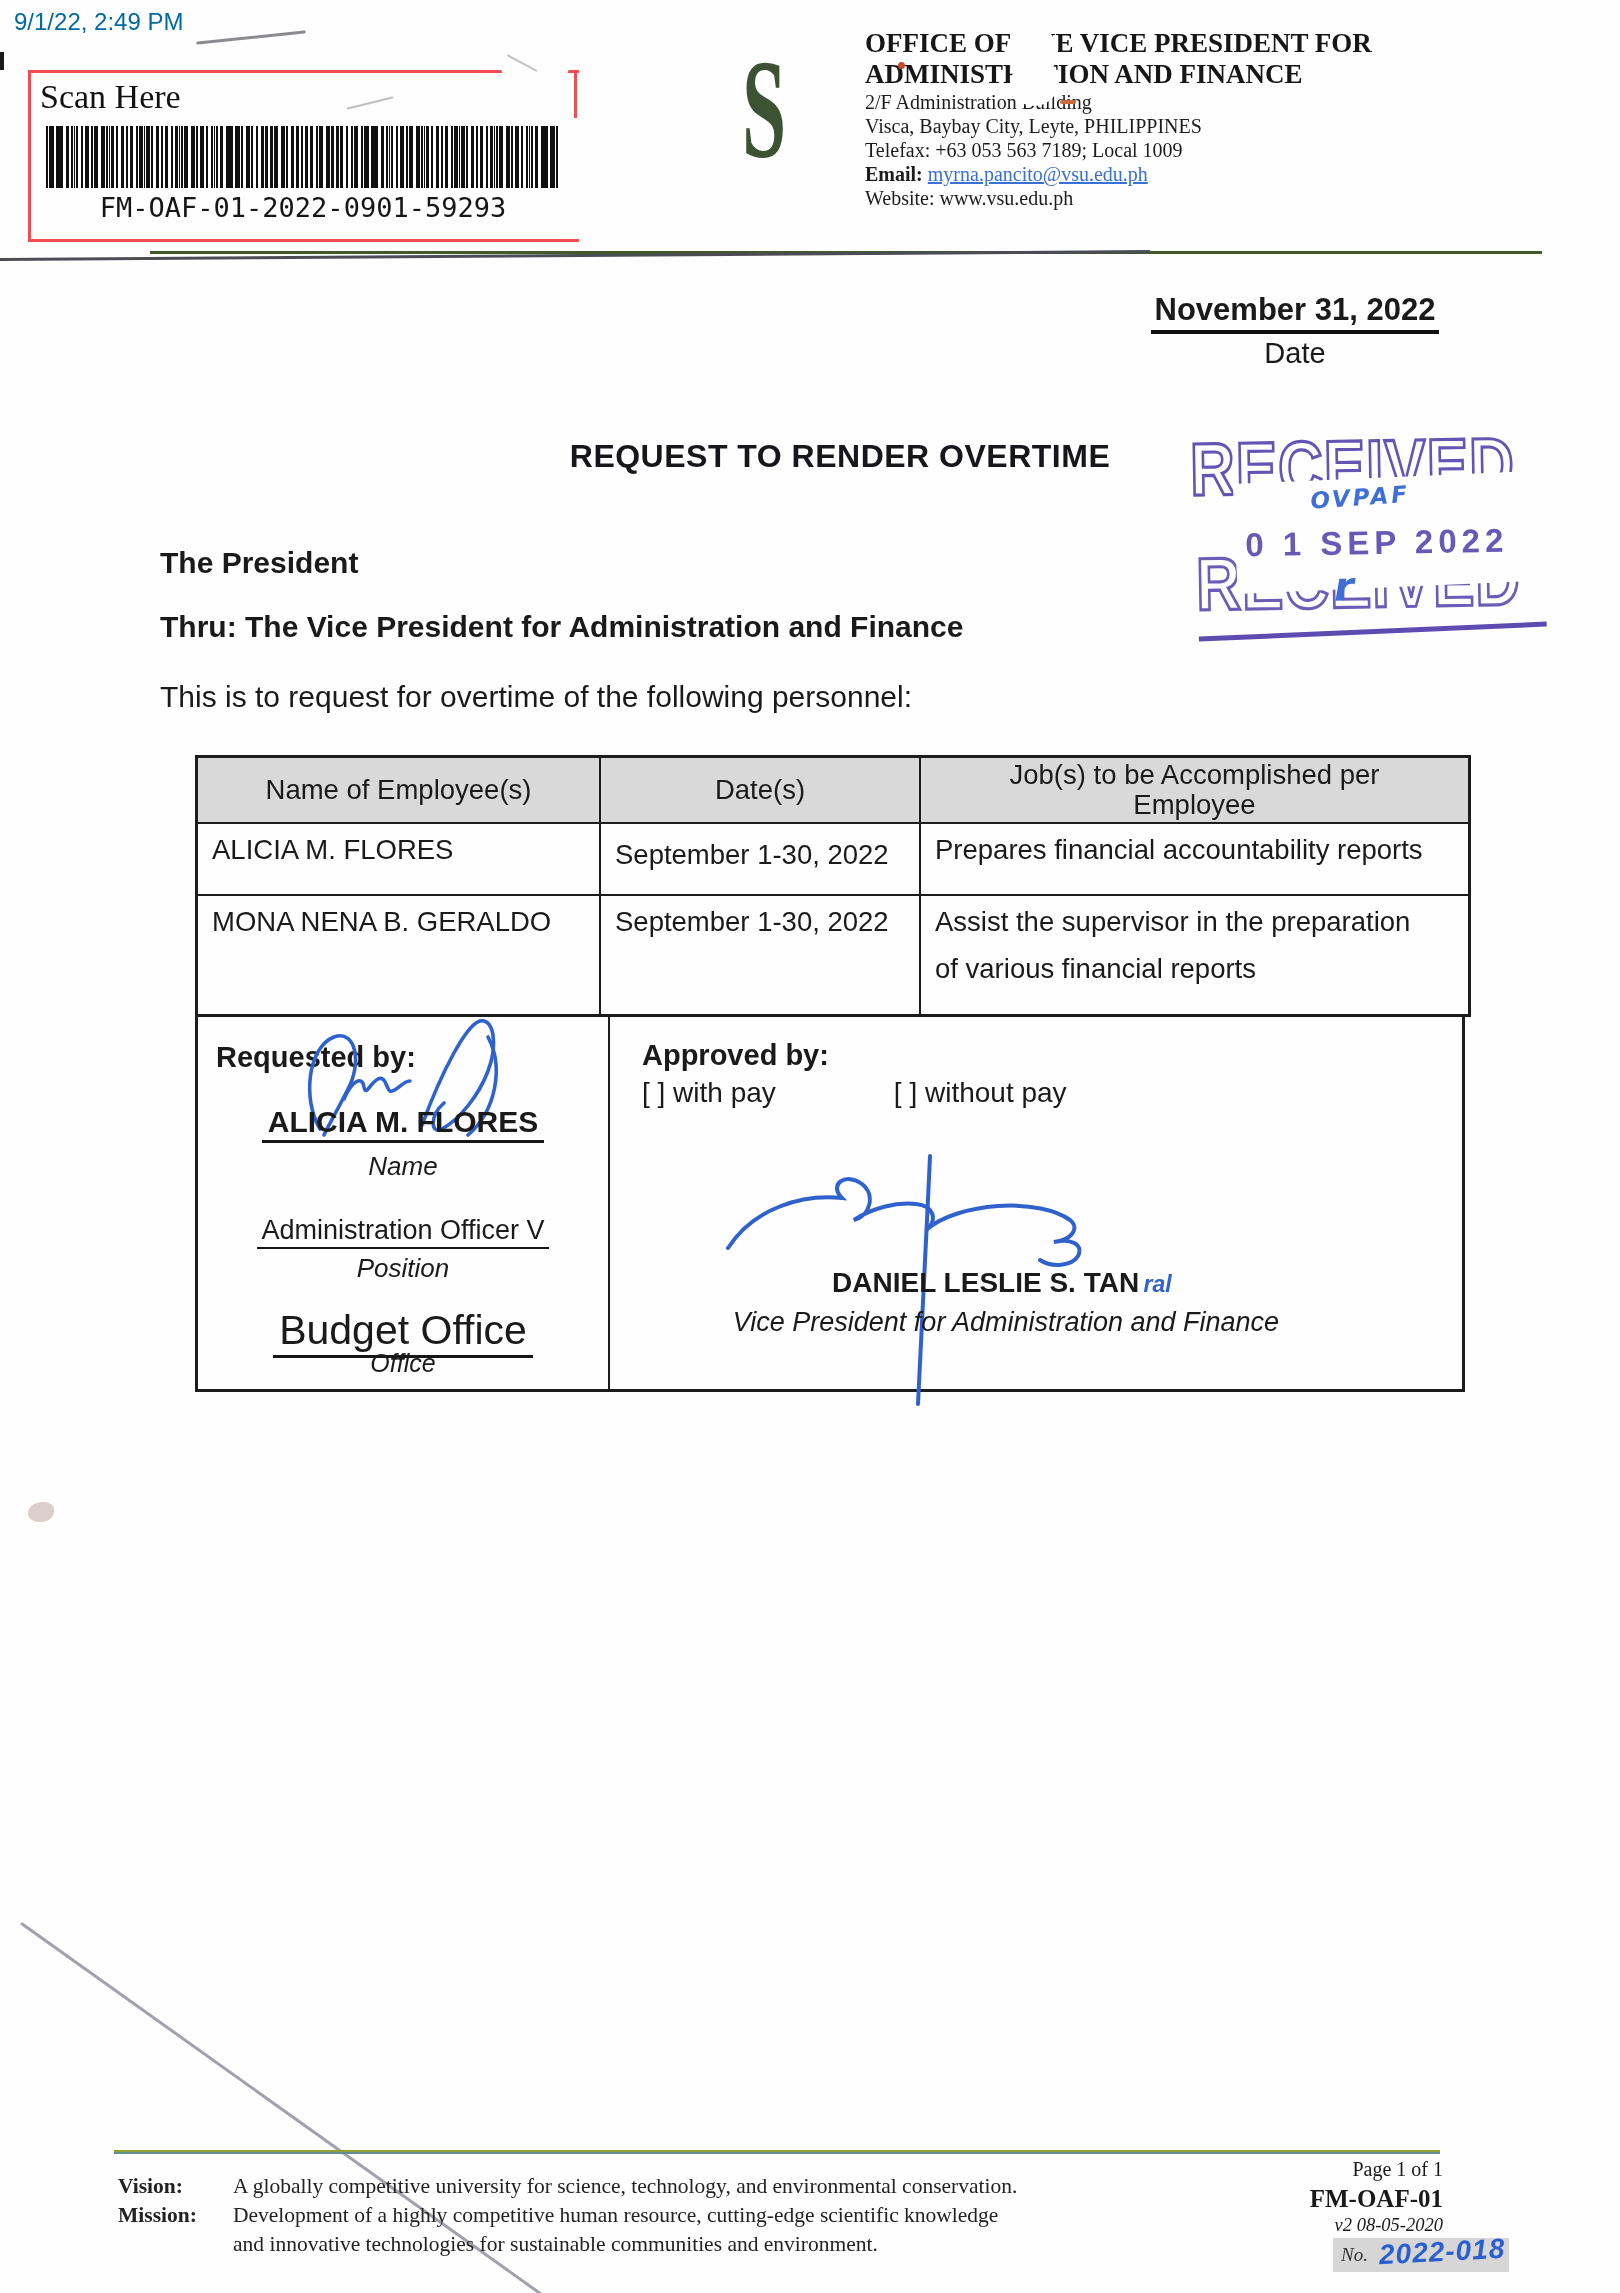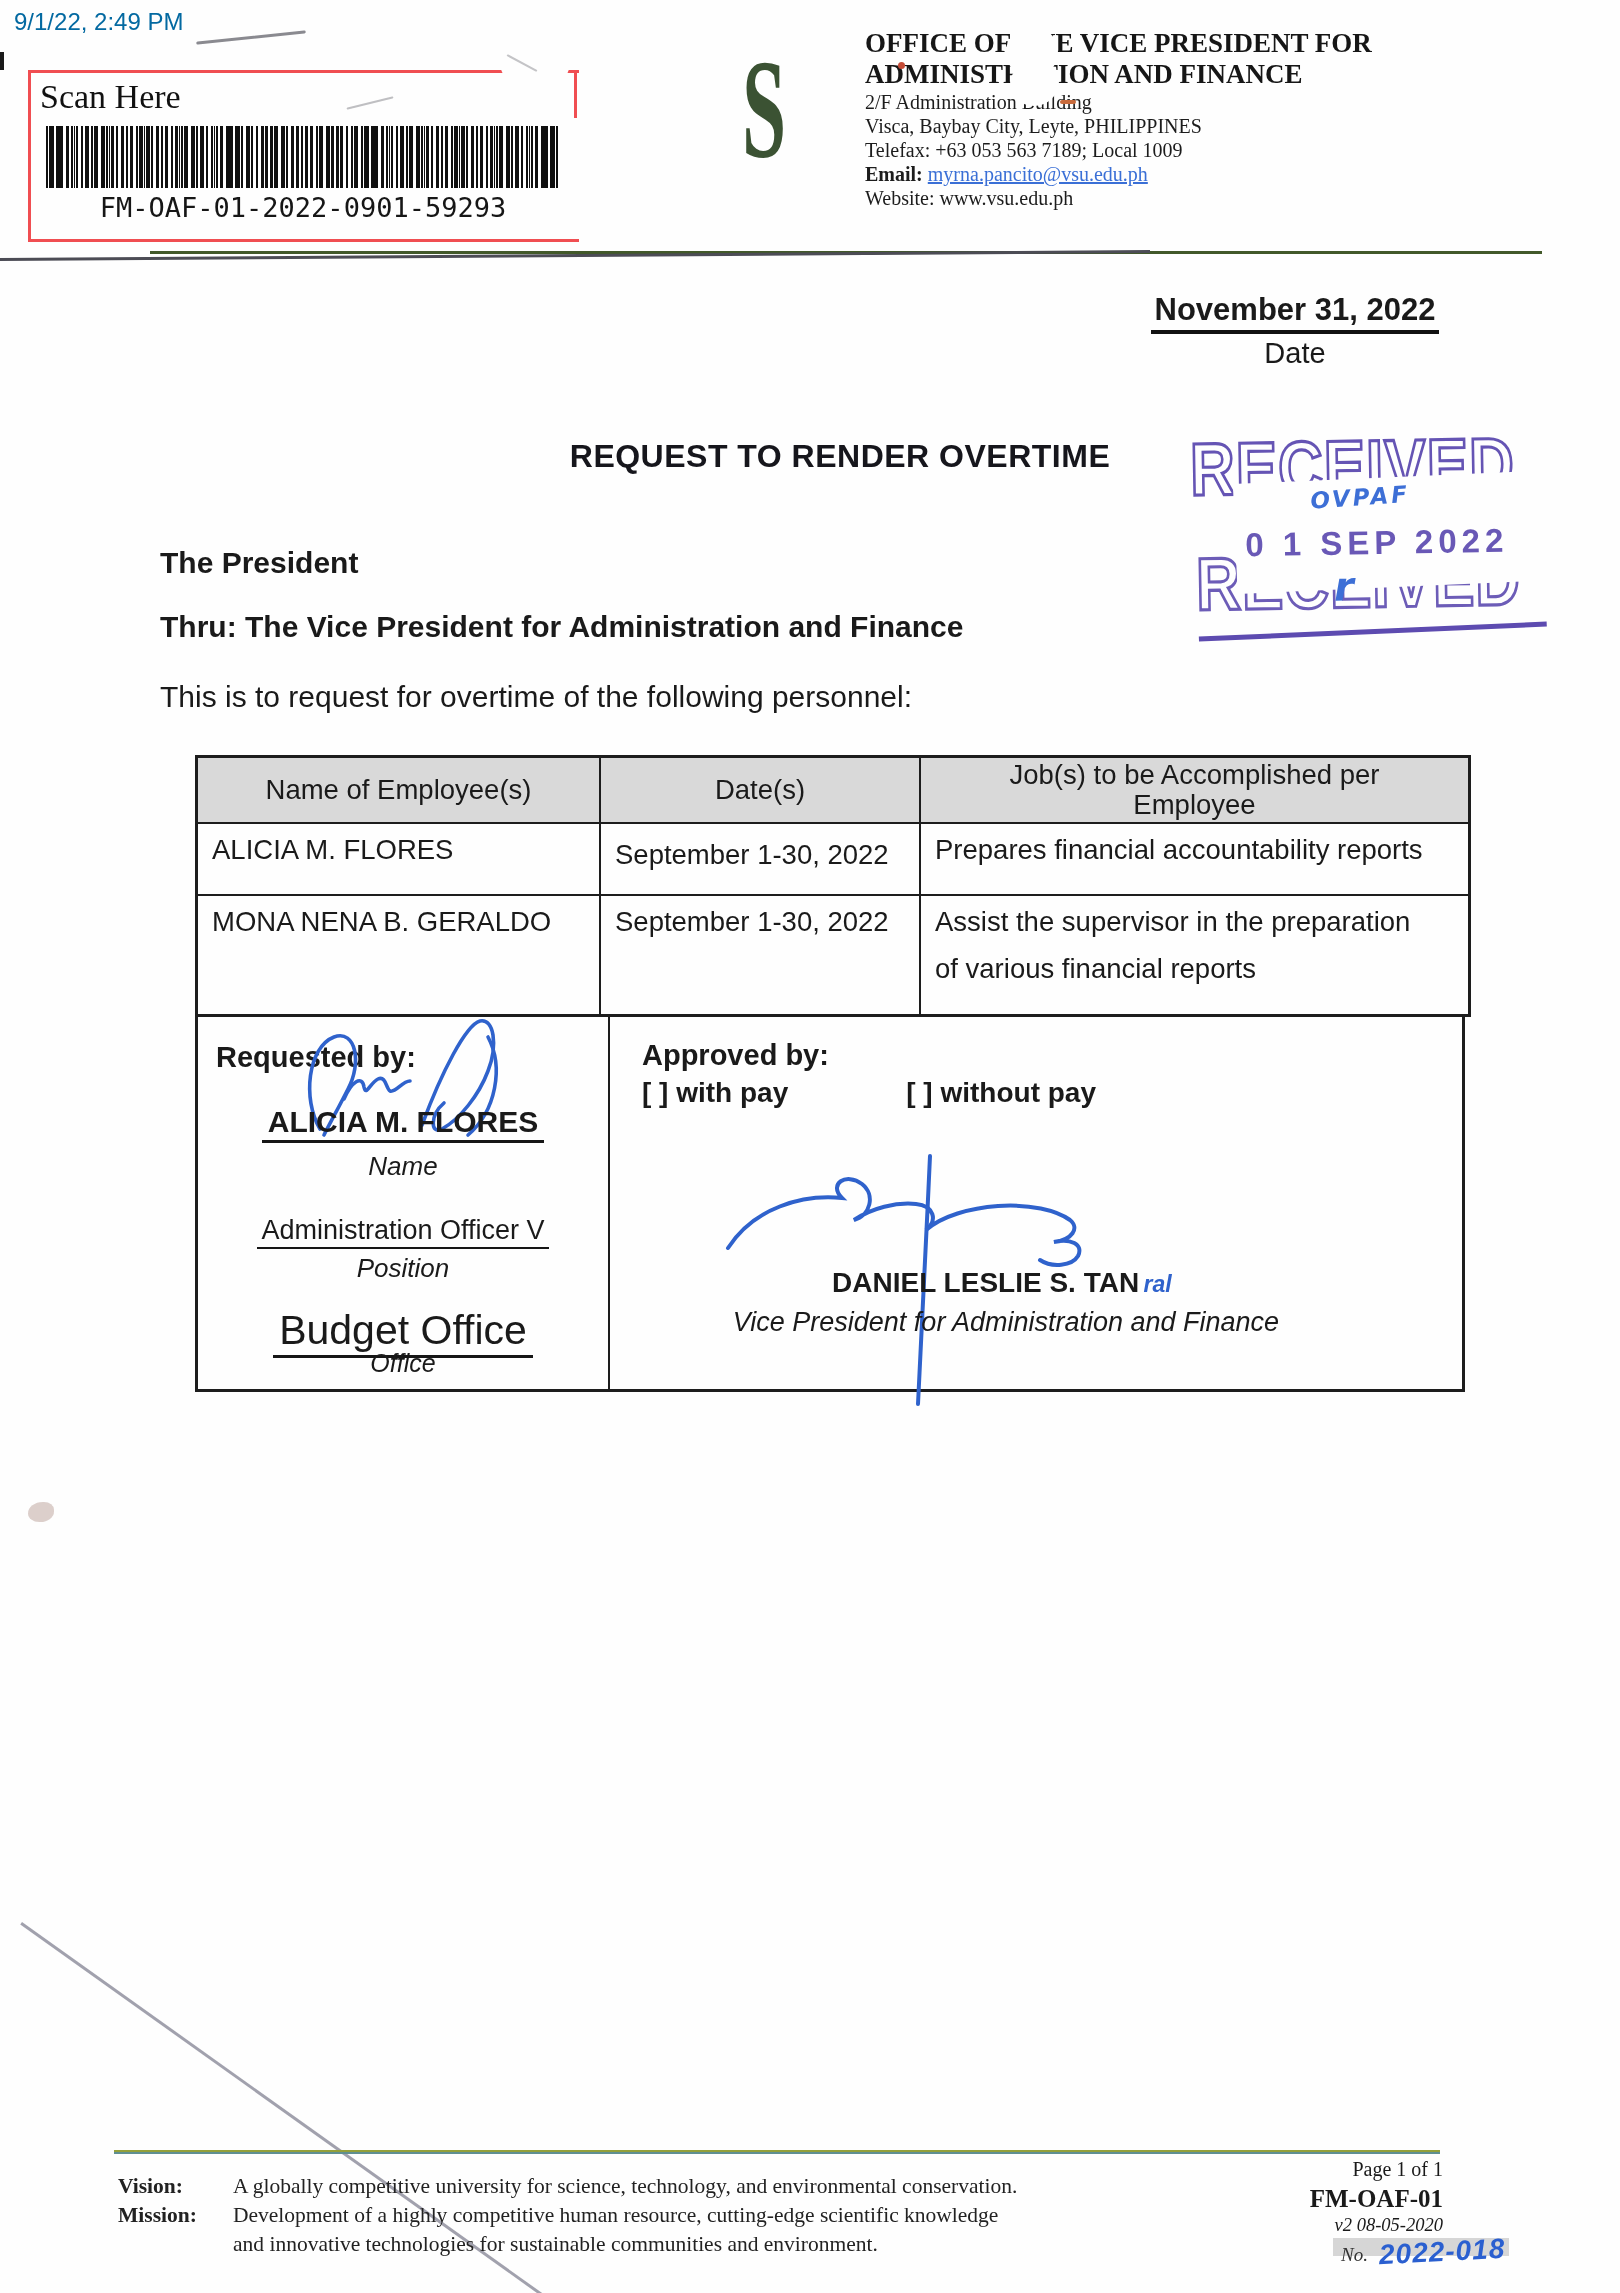--- a/index.html
+++ b/index.html
@@ -71,21 +71,21 @@
   .uline{display:inline-block;border-bottom:3.5px solid #161616;padding:0 6px 1px 6px;}
   .uline2{display:inline-block;border-bottom:2.5px solid #161616;padding:0 4px 1px 4px;}
   .cap{font-style:italic;font-size:26px;}
   .ink{color:#2f62cc;}
   .paygap{margin-right:118px;}
 
   
   .foot-line{left:114px;top:2150px;width:1326px;height:3.5px;background:linear-gradient(#93a03a 55%,#5f8f92 45%);}
   .vm{font-family:"Liberation Serif",serif;font-size:21.5px;line-height:29px;color:#222;}
   .fr{font-family:"Liberation Serif",serif;text-align:right;}
-  .nobox{left:1333px;top:2238px;width:176px;height:18px;background:#d6d6d6;}
+  .nobox{left:1333px;top:2238px;width:176px;height:34px;background:#d6d6d6;}
   .crease{left:22px;top:1922px;width:648px;height:2.5px;background:#90909f;transform:rotate(35.5deg);transform-origin:left top;opacity:.85;}
   .smudge{left:28px;top:1502px;width:26px;height:20px;background:#c9b6af;border-radius:60% 40% 55% 45%;opacity:.65;}
   .penmark{background:#8a8a90;height:3px;border-radius:2px;}
 </style>
 </head>
 <body>
 
 <div class="page">
 
   <div class="abs ts">9/1/22, 2:49 PM</div>
@@ -186,21 +186,21 @@
       </div>
       <div class="ctr cap" style="top:236px;">Position</div>
       <div class="ctr" style="top:290px;">
         <span class="uline" style="font-size:41px;">Budget Office</span>
       </div>
       <div class="ctr cap" style="top:332px;font-size:25px;">Office</div>
     </div>
 
     <div class="rcell">
       <div class="abs lbl" style="left:32px;top:22px;">Approved by:</div>
-      <div class="abs" style="left:32px;top:60px;font-weight:bold;font-size:28px;">
+      <div class="abs" style="left:32px;top:60px;font-weight:normal;font-size:28px;">
         <span class="paygap">[ ] with pay</span><span>[ ] without pay</span>
       </div>
 
       <svg class="abs" style="left:110px;top:135px;overflow:visible;" width="400" height="260" viewBox="0 0 400 260">
         <g fill="none" stroke="#2f62cc" stroke-width="4" stroke-linecap="round">
           <path d="M210,4 C206,90 202,180 198,252"></path>
           <path d="M8,96 C34,56 82,42 122,46 C108,32 126,20 142,32 C156,43 150,64 134,68 C152,56 176,50 196,52 C214,54 218,68 206,78 C222,64 250,56 278,54 C310,52 336,58 350,68 C360,76 352,88 334,90 C350,86 364,92 358,104 C352,114 332,116 320,108"></path>
         </g>
       </svg>
       <div class="abs" style="left:0;width:92%;top:250px;text-align:center;">

